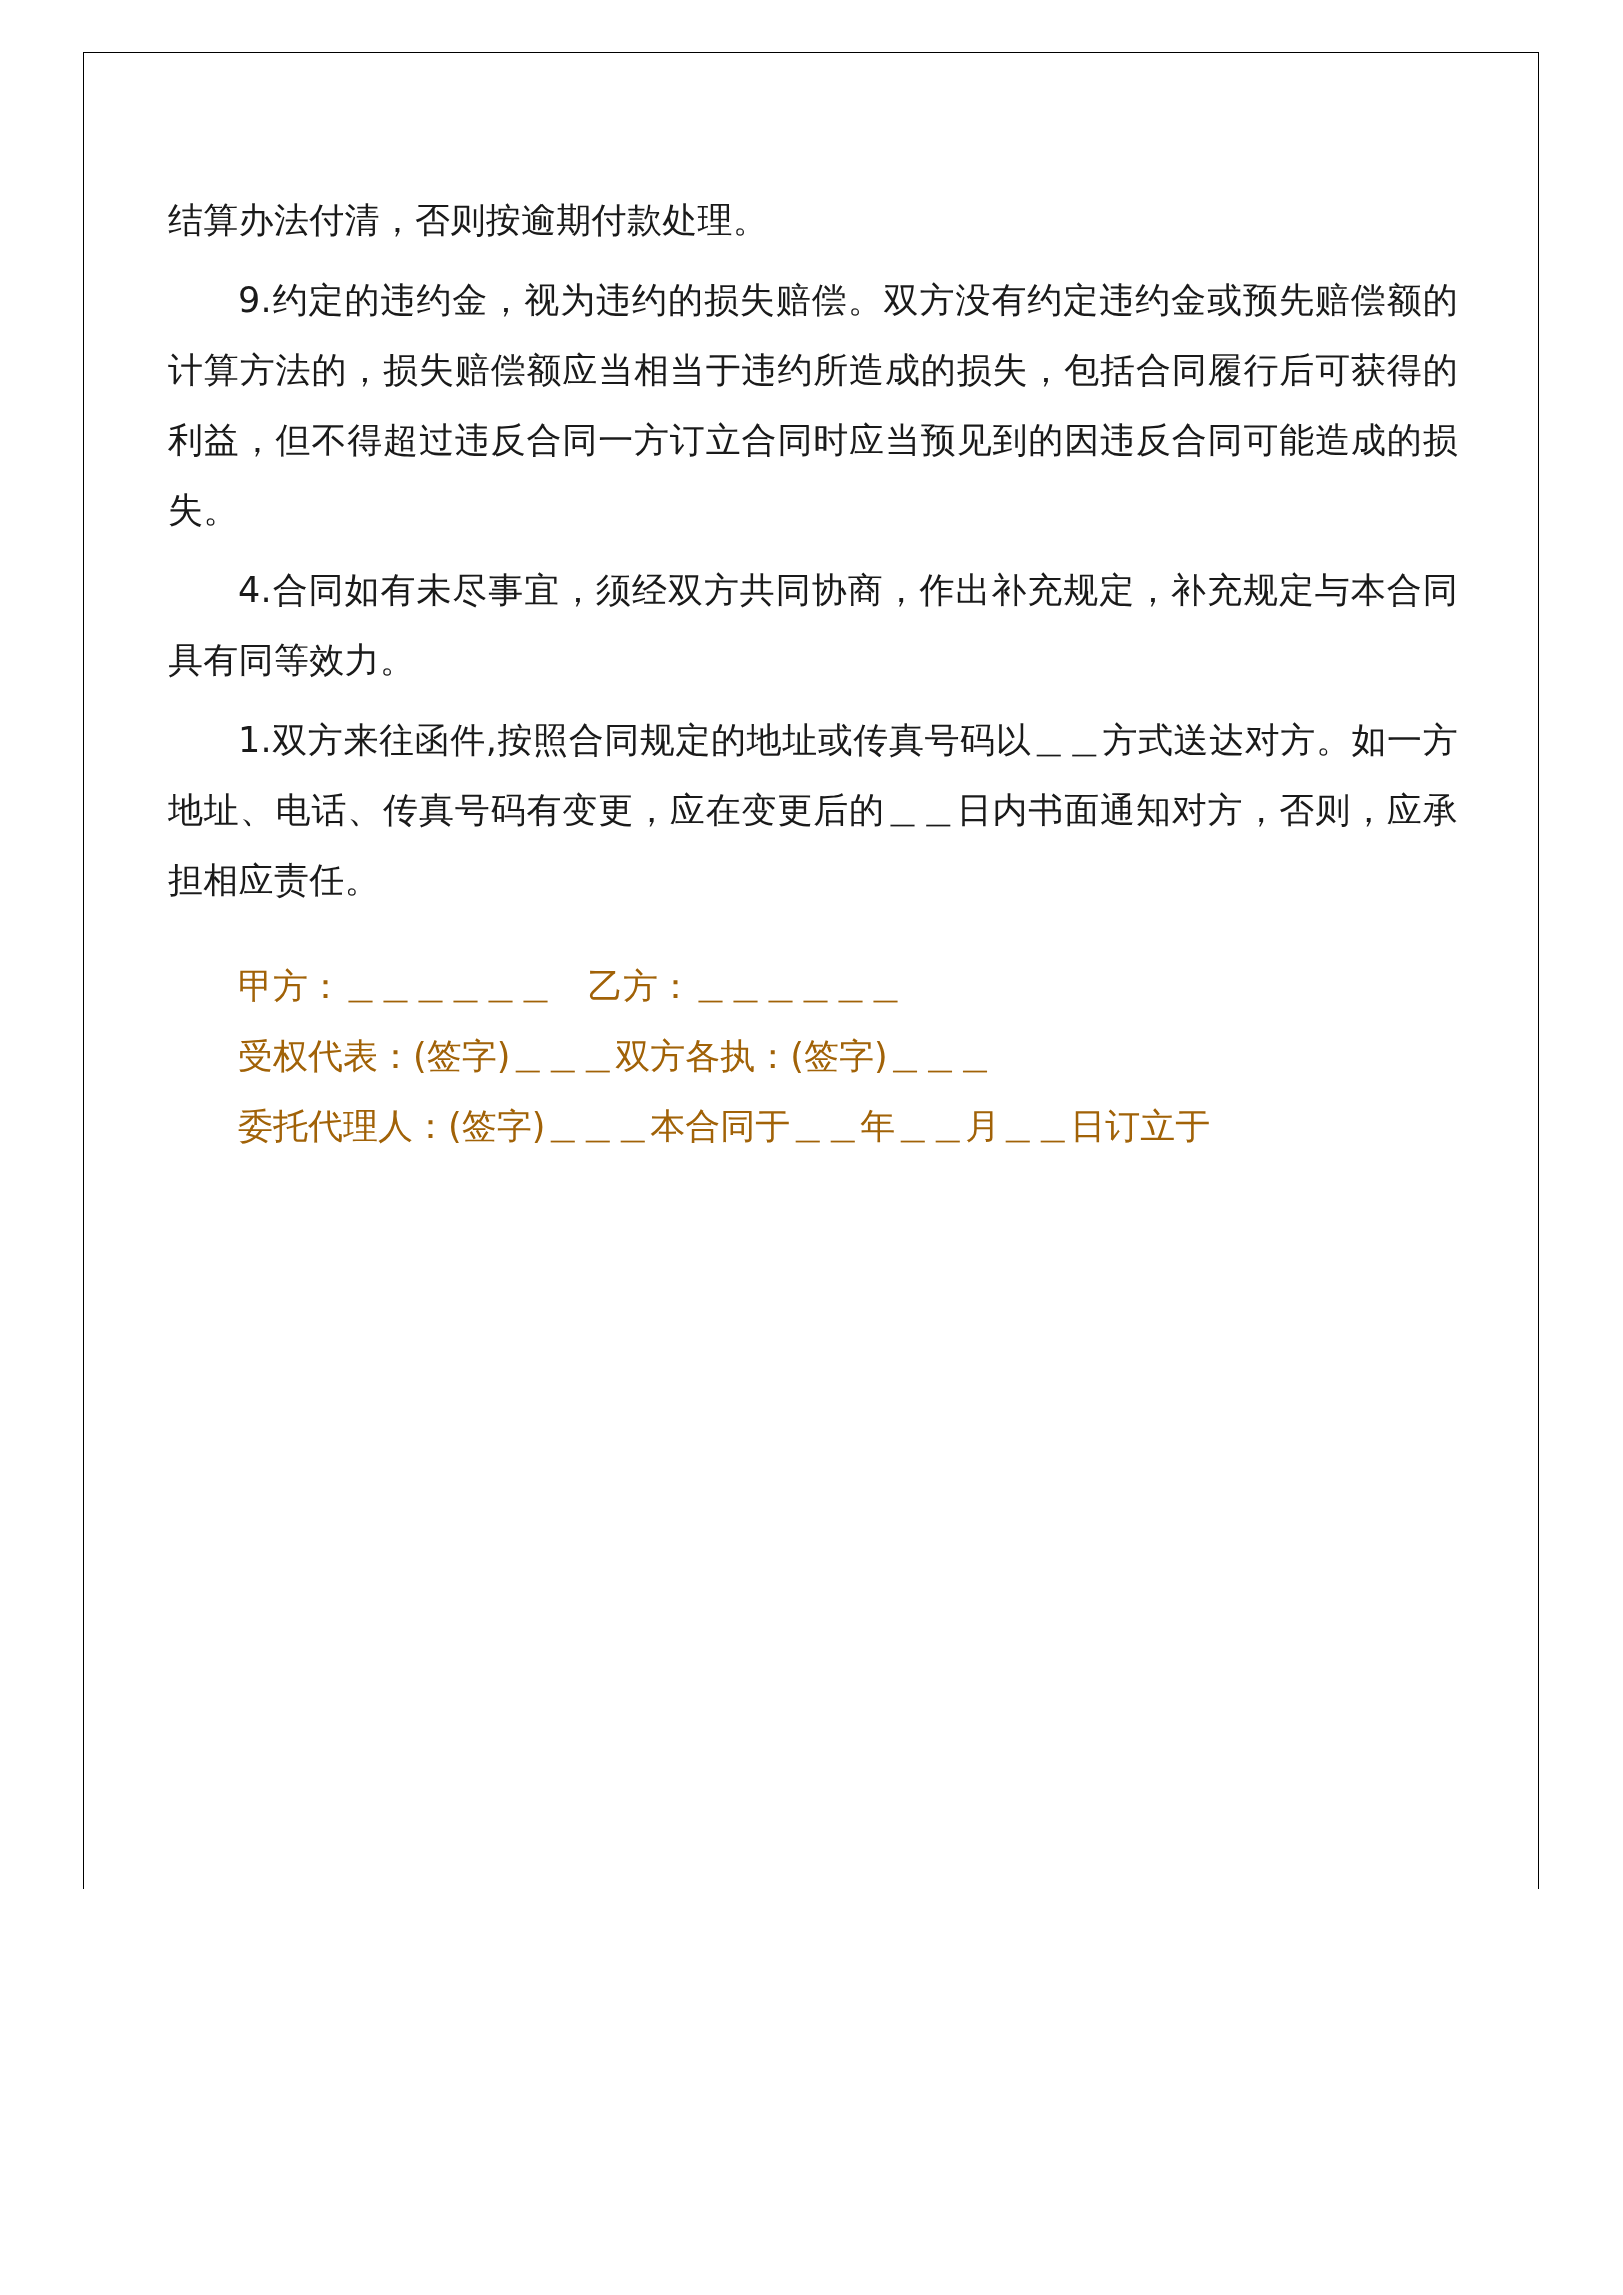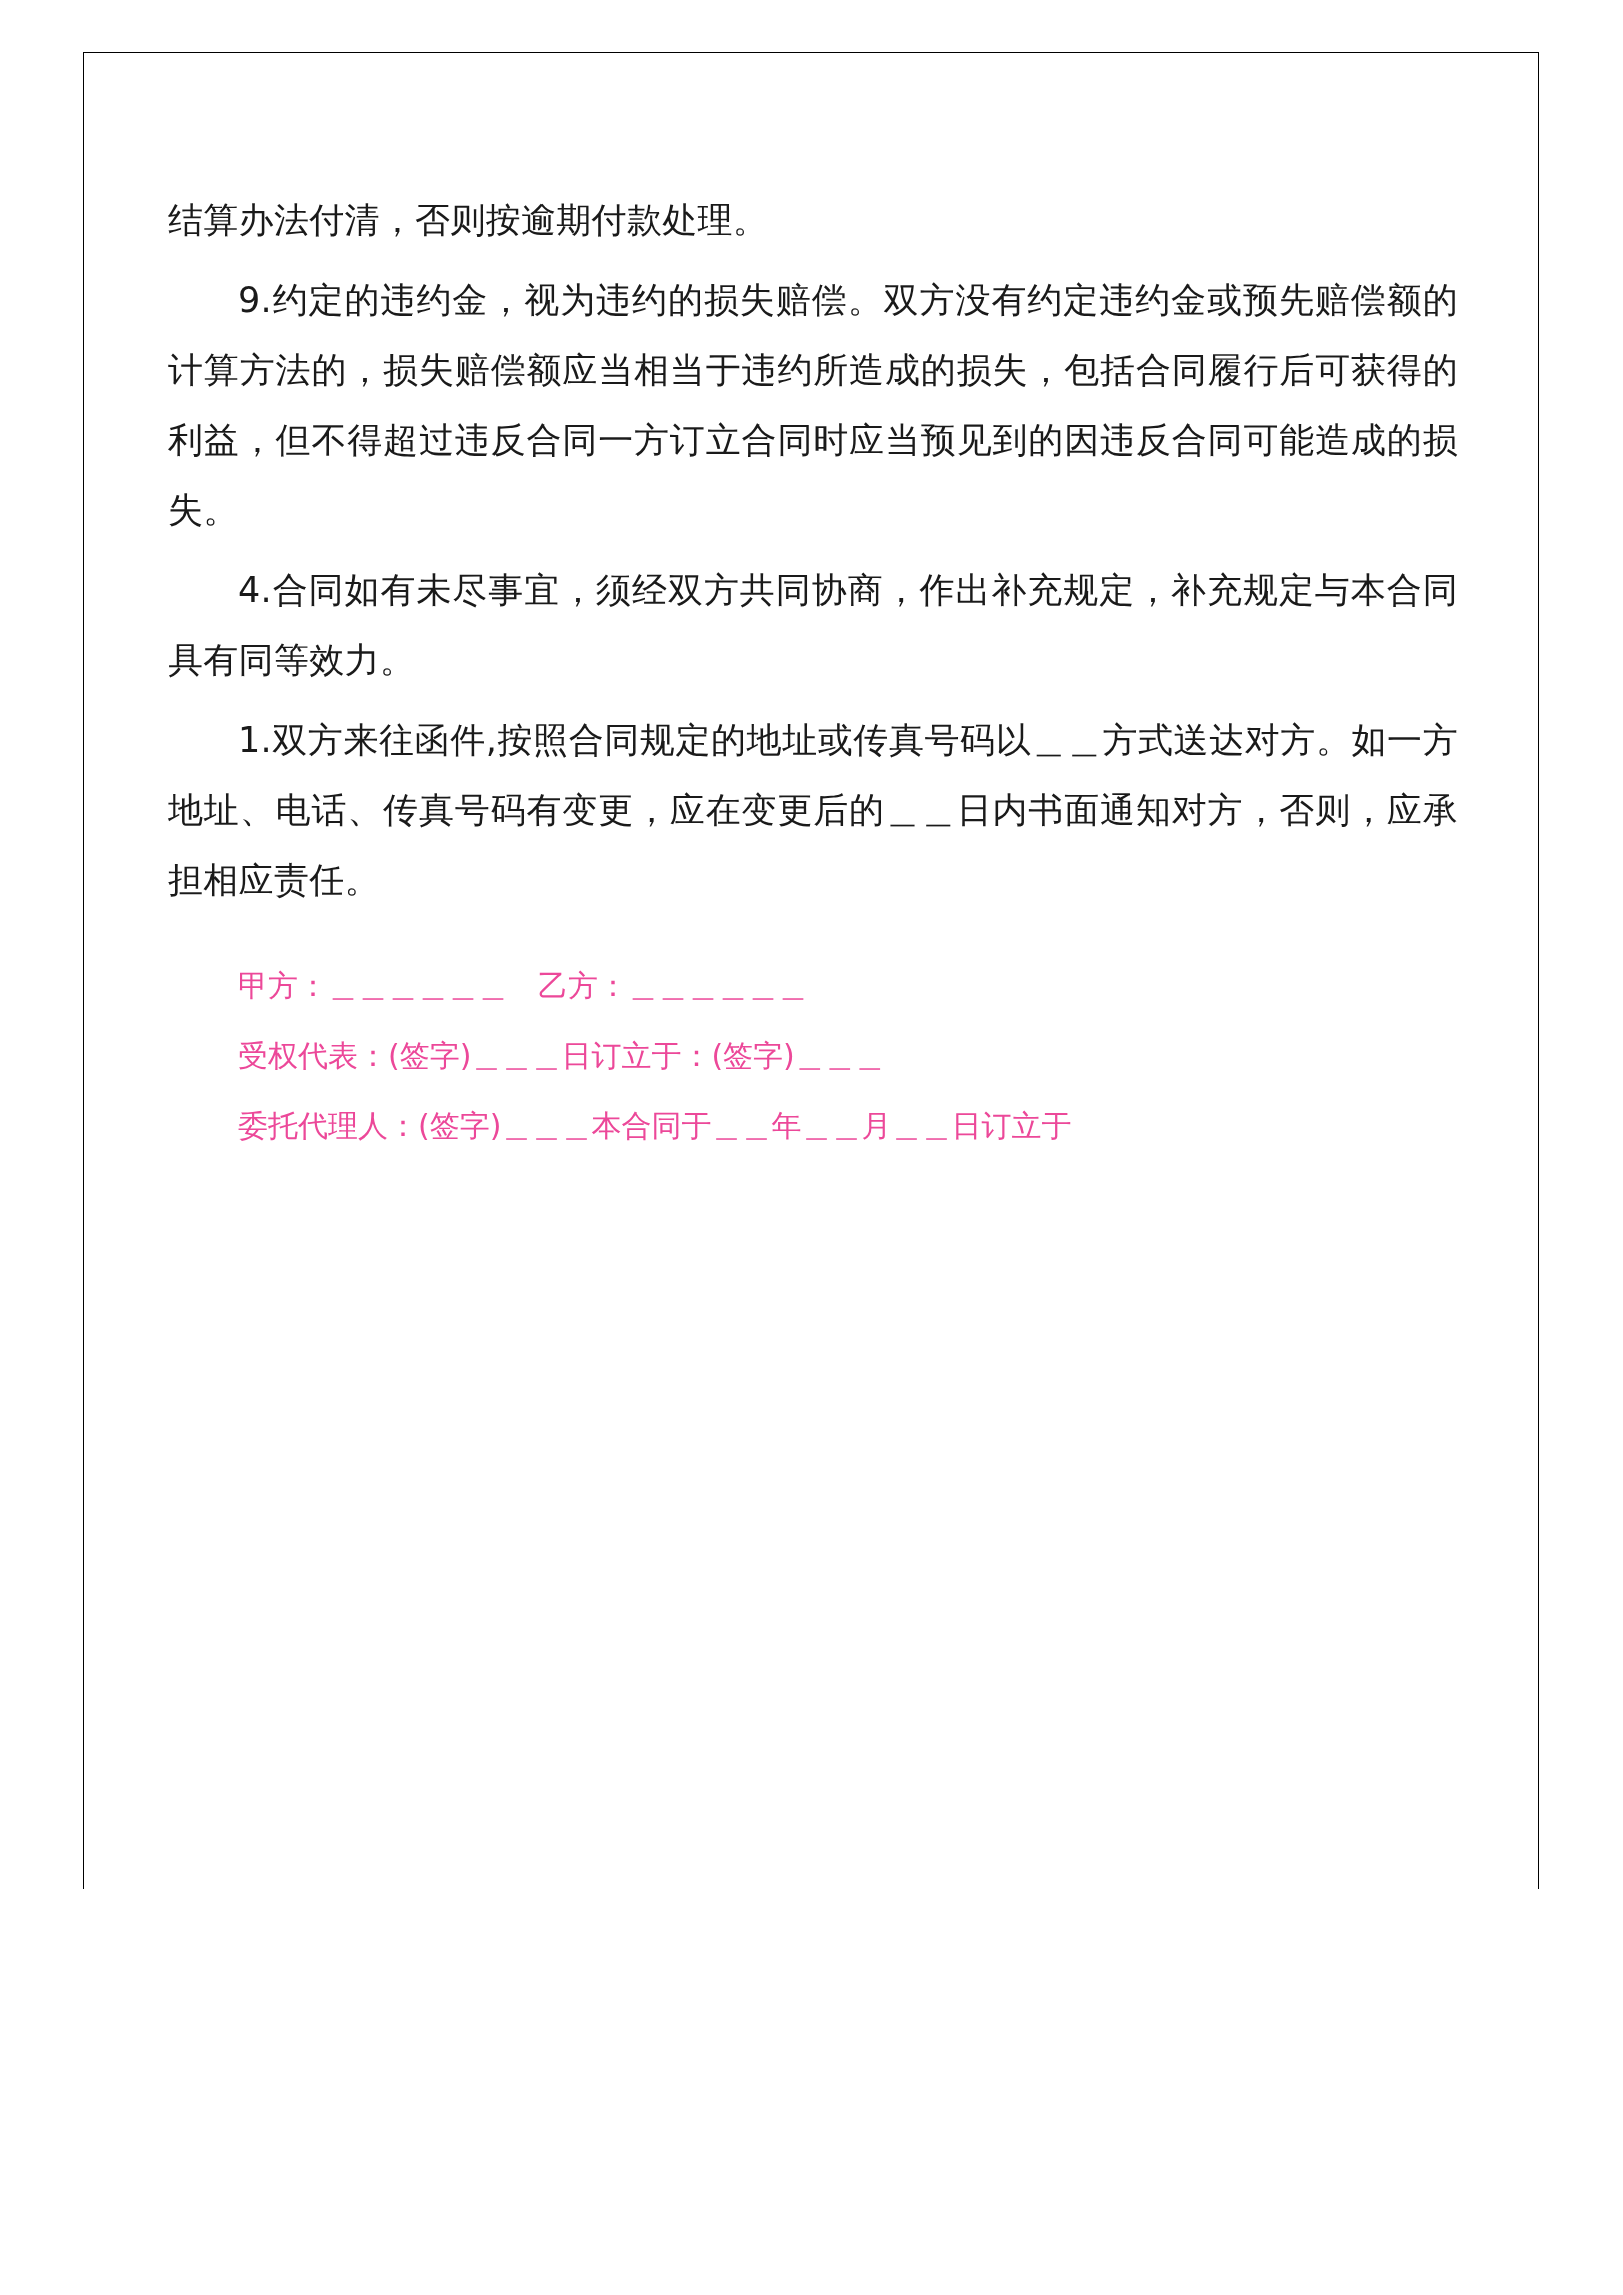--- a/index.html
+++ b/index.html
@@ -41,23 +41,23 @@
     margin: 0 0 10px 0;
     font-family: "DejaVu Sans", "Liberation Sans", sans-serif;
   }
   .para.indent {
     text-indent: 70px;
   }
   .sig-block {
     margin-top: 36px;
   }
   .sig-line {
-    font-size: 30px;
+    font-size: 35px;
     line-height: 70px;
-    color: #ec4899;
+    color: #a16207;
     margin: 0;
     text-indent: 70px;
     white-space: pre;
     font-family: "DejaVu Sans", "Liberation Sans", sans-serif;
   }
   .footer {
     position: absolute;
     left: 83px;
     top: 2075px;
     width: 1456px;
@@ -82,21 +82,21 @@
     <p class="para indent">9.约定的违约金，视为违约的损失赔偿。双方没有约定违约金或预先赔偿额的计算方法的，损失赔偿额应当相当于违约所造成的损失，包括合同履行后可获得的利益，但不得超过违反合同一方订立合同时应当预见到的因违反合同可能造成的损失。</p>
 
 
     <p class="para indent">4.合同如有未尽事宜，须经双方共同协商，作出补充规定，补充规定与本合同具有同等效力。</p>
 
     <p class="para indent">1.双方来往函件,按照合同规定的地址或传真号码以＿＿方式送达对方。如一方地址、电话、传真号码有变更，应在变更后的＿＿日内书面通知对方，否则，应承担相应责任。</p>
 
 
     <div class="sig-block">
       <p class="sig-line">甲方：＿＿＿＿＿＿　乙方：＿＿＿＿＿＿</p>
-      <p class="sig-line">受权代表：(签字)＿＿＿日订立于：(签字)＿＿＿</p>
+      <p class="sig-line">受权代表：(签字)＿＿＿双方各执：(签字)＿＿＿</p>
       <p class="sig-line">委托代理人：(签字)＿＿＿本合同于＿＿年＿＿月＿＿日订立于</p>
     </div>
 
   </div>
 
 
 </div>
 
 
 </body></html>

